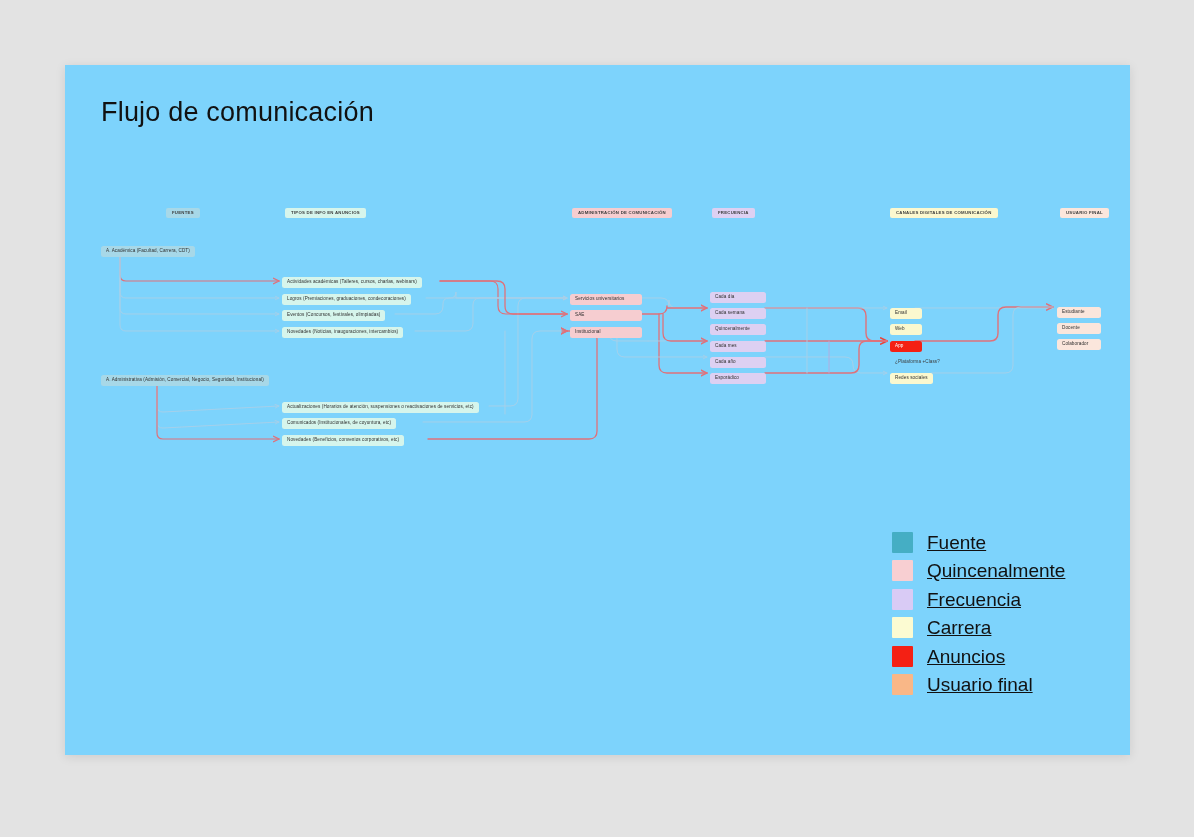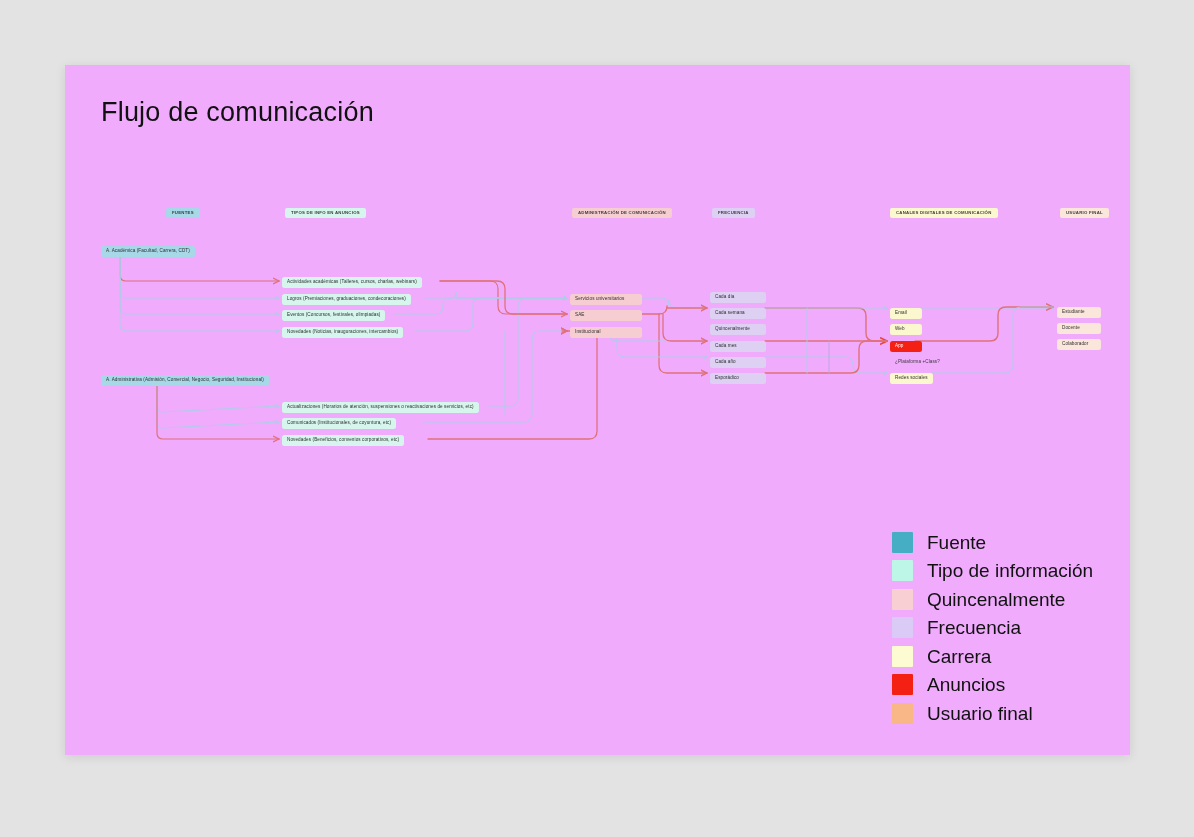--- a/index.html
+++ b/index.html
@@ -5,21 +5,21 @@
   html,body{margin:0;padding:0;}
   body{
     width:1194px;height:837px;
     background:#e3e3e3;
     font-family:"Liberation Sans","DejaVu Sans",sans-serif;
     overflow:hidden;
   }
   #canvas{
     position:absolute;left:65px;top:65px;
     width:1065px;height:690px;
-    background:#f0abfc;
+    background:#7dd3fc;
     box-shadow:0 2px 10px rgba(0,0,0,0.10);
   }
   #title{
     position:absolute;left:36px;top:32px;
     font-size:27px;font-weight:400;color:#111111;
     letter-spacing:0.2px;white-space:nowrap;
   }
   
   #stage{position:absolute;left:0;top:0;width:1065px;height:690px;}
   svg#wires{position:absolute;left:0;top:0;width:1065px;height:690px;pointer-events:none;}
@@ -49,21 +49,21 @@
   .hdr.mint{background:#d6f5ec;}
   .hdr.pink{background:#f6cdd0;}
   .hdr.lilac{background:#ddd0f2;}
   .hdr.cream{background:#fbf8cf;}
   .hdr.peach{background:#fbe6dc;}
 
   
   #legend{position:absolute;left:827px;top:463px;}
   .leg-row{display:flex;align-items:center;height:28.5px;}
   .leg-sw{width:21px;height:21px;margin-right:14px;flex:0 0 auto;border-radius:1px;}
-  .leg-lb{font-size:19px;color:#111;line-height:1;white-space:nowrap;}
+  .leg-lb{font-size:19px;color:#111;line-height:1;white-space:nowrap;text-decoration:underline;}
 </style>
 </head>
 <body>
 
 <div id="canvas">
 
   <div id="title">Flujo de comunicación</div>
 
   <div id="stage">
 
@@ -185,24 +185,20 @@
     <div class="node peach" style="left:992px;top:274px;min-width:34px">Colaborador</div>
 
   </div>
 
   <div id="legend">
     <div class="leg-row">
       <span class="leg-sw" style="background:#45aec4"></span>
       <span class="leg-lb">Fuente</span>
     </div>
     <div class="leg-row">
-      <span class="leg-sw" style="background:#bdf5e6"></span>
-      <span class="leg-lb">Tipo de información</span>
-    </div>
-    <div class="leg-row">
       <span class="leg-sw" style="background:#f8cfd2"></span>
       <span class="leg-lb">Quincenalmente</span>
     </div>
     <div class="leg-row">
       <span class="leg-sw" style="background:#d9cbf5"></span>
       <span class="leg-lb">Frecuencia</span>
     </div>
     <div class="leg-row">
       <span class="leg-sw" style="background:#fcfbd2"></span>
       <span class="leg-lb">Carrera</span>

